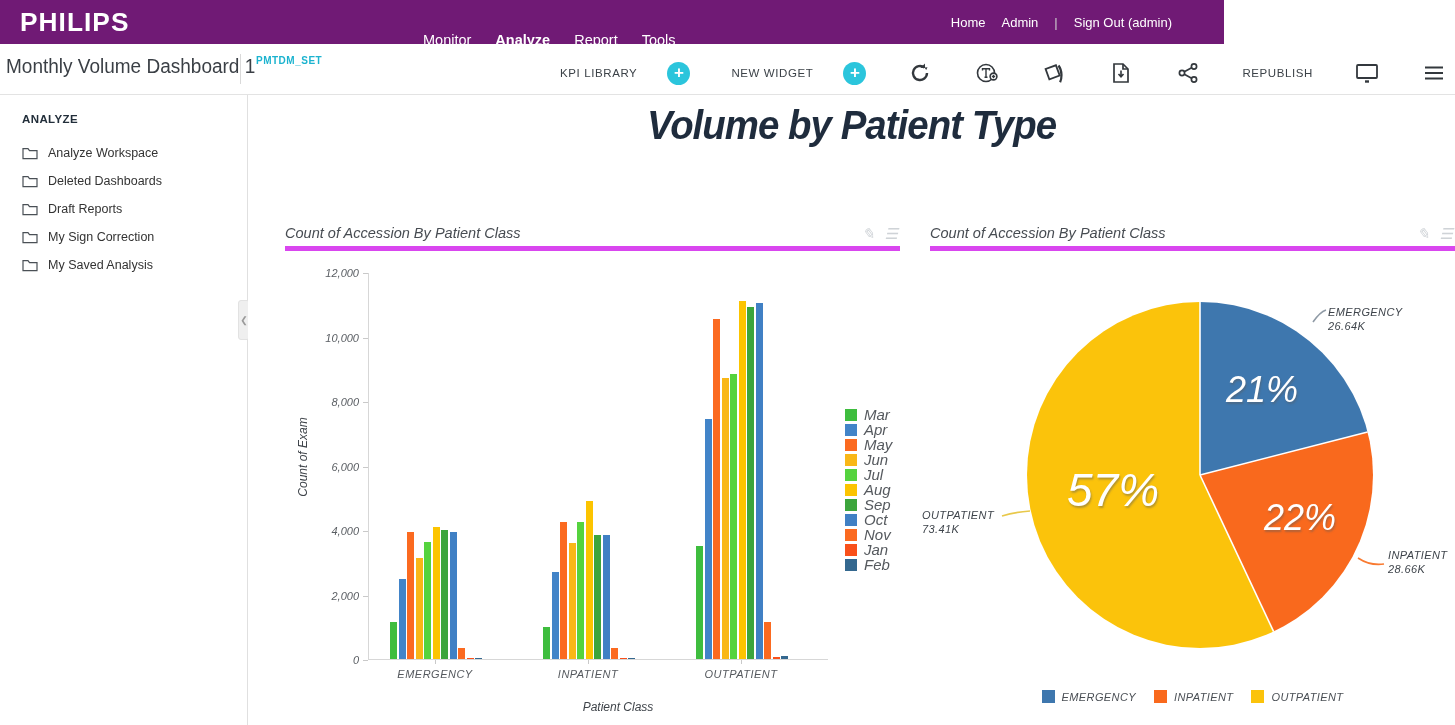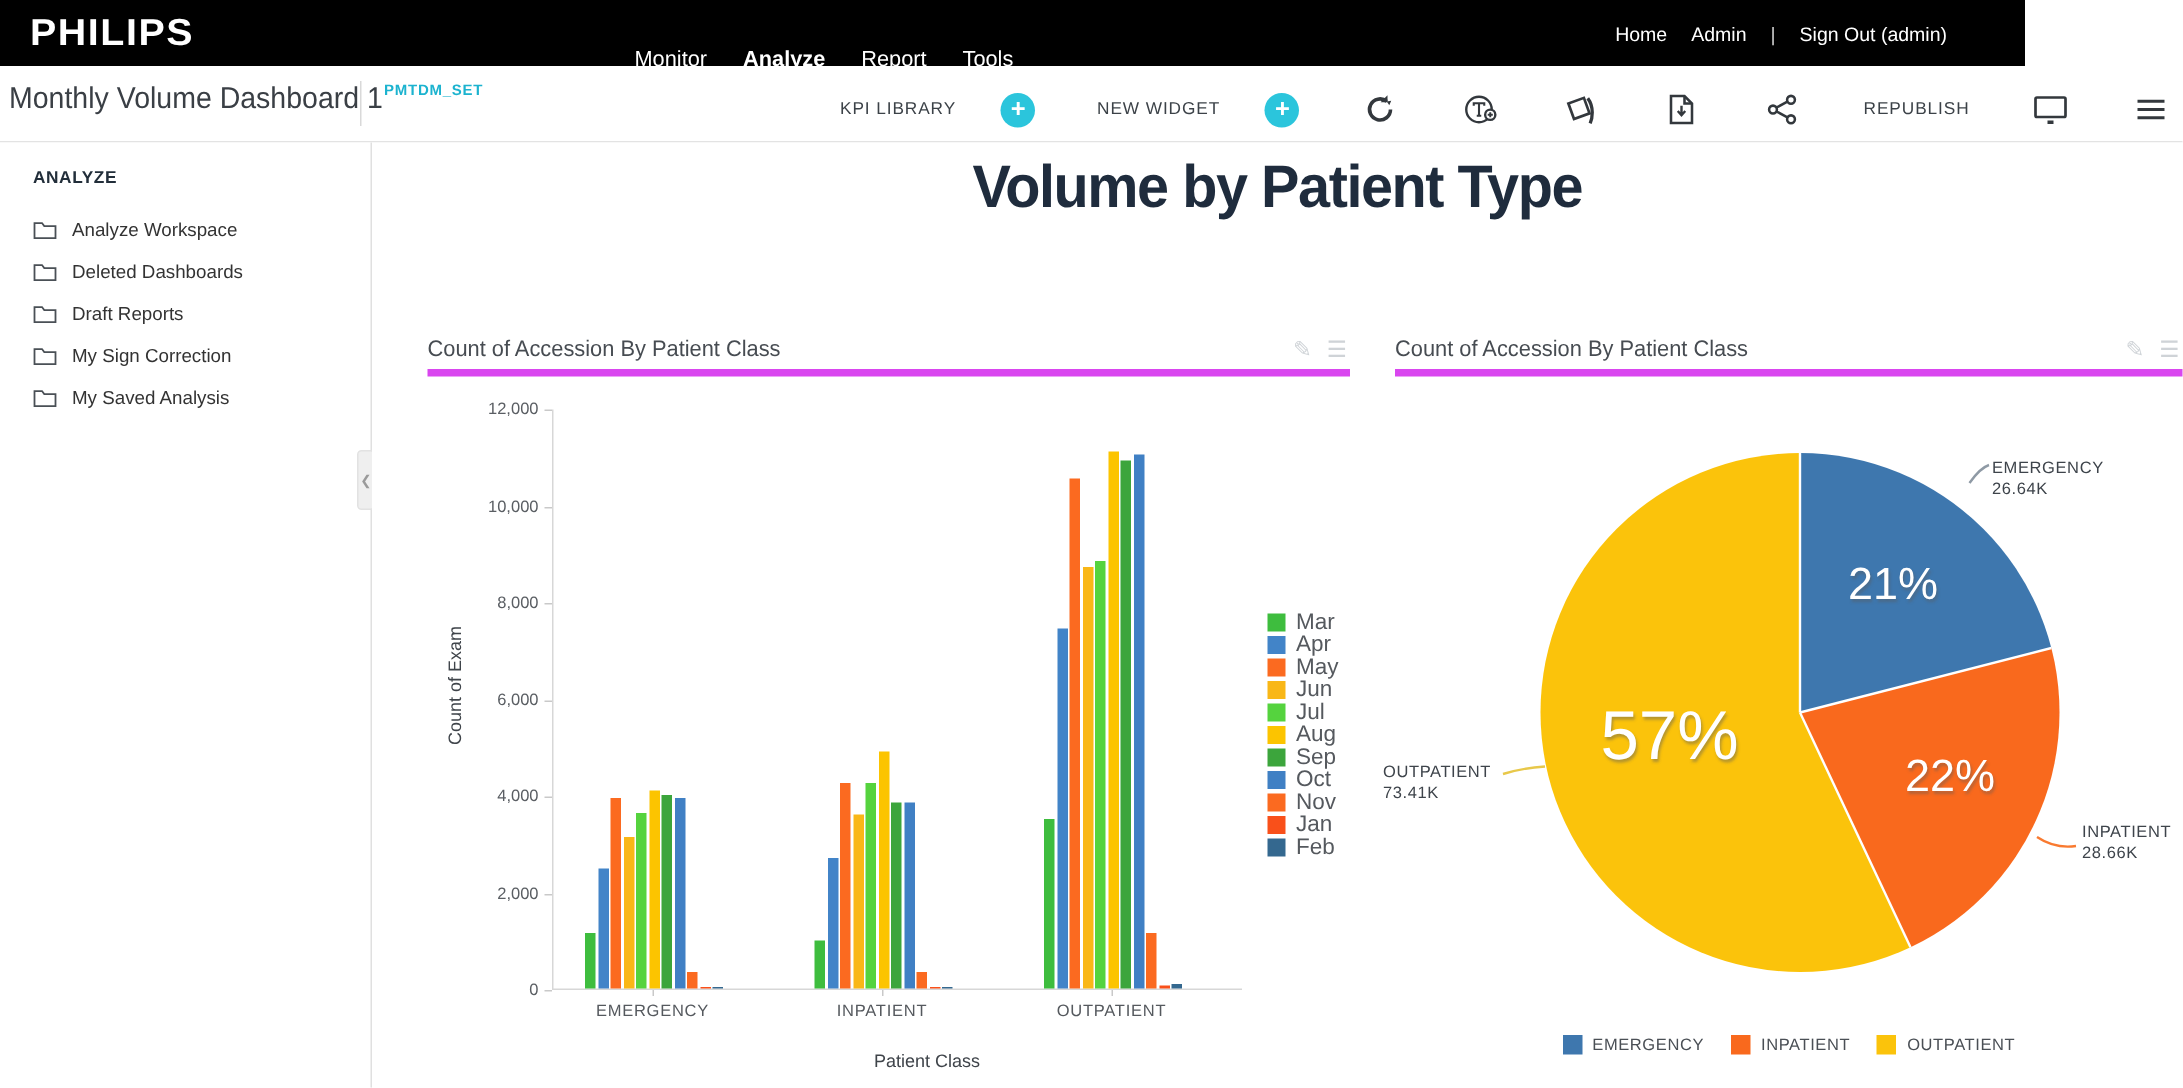--- a/index.html
+++ b/index.html
@@ -1,20 +1,20 @@
 <!DOCTYPE html>
 <html><head>
 <meta charset="utf-8">
 <style>
   * { margin:0; padding:0; box-sizing:border-box; }
   html,body { width:1455px; height:725px; overflow:hidden; background:#fff;
     font-family:"Liberation Sans", sans-serif; }
 
   
-  .topbar { position:absolute; left:0; top:0; width:1350px; height:44px; background:#000000; }
+  .topbar { position:absolute; left:0; top:0; width:1224px; height:44px; background:#701a75; }
   .logo { position:absolute; left:20px; top:8px; color:#fff; font-size:25px; font-weight:800;
     letter-spacing:1px; transform:scaleX(1.05); transform-origin:left; }
   .topnav { position:absolute; left:423px; top:0; height:44px; display:flex; align-items:center; gap:24px;margin-top:18px; }
   .topnav .nav-item { color:#fff; font-size:14.5px; cursor:pointer; }
   .topnav .nav-item.active { font-weight:700; }
   .topright { position:absolute; right:52px; top:0; height:44px; display:flex; align-items:center; gap:16px;
     color:#fff; font-size:13px; }
   .topright .sep { color:#cfcfcf; }
 
   
@@ -39,21 +39,21 @@
     letter-spacing:.4px; color:#222e3a; }
   .side-list { position:absolute; left:22px; top:44px; right:8px; }
   .side-item { display:flex; align-items:center; gap:10px; height:28px; font-size:12.5px;
     color:#333; cursor:pointer; white-space:nowrap; }
   .side-item svg { flex:0 0 auto; }
   .collapse-handle { position:absolute; left:238px; top:300px; width:12px; height:40px;
     background:#efefef; border:1px solid #e2e2e2; border-radius:3px; color:#9a9a9a; font-size:9px;
     display:flex; align-items:center; justify-content:center; cursor:pointer; }
 
   
-  .main { position:absolute; left:248px; top:95px; width:1207px; height:630px; background:#fff; }
+  .main { position:absolute; left:248px; top:95px; width:1207px; height:630px; background:#fff;font-style:italic; }
   .page-title { position:absolute; left:0; width:1207px; top:8px; text-align:center;
     font-size:40px; font-weight:600; color:#1f2c3d; letter-spacing:-1px;
     transform:scaleX(.96); }
 
   .panel { position:absolute; top:127px; }
   .panel-bar { left:37px; width:615px; height:590px; }
   .panel-pie { left:682px; width:525px; height:590px; }
   .panel-head { position:absolute; left:0; top:0; width:100%; height:29px; border-bottom:5px solid #d946ef; }
   .panel-title { position:absolute; left:0; top:2px; font-size:15px; color:#474c52;
     transform:scaleX(.97); transform-origin:left; white-space:nowrap; }
@@ -78,21 +78,21 @@
   .bar-legend .bl-item { display:flex; align-items:center; gap:7px; height:15px;
     font-size:15px; color:#55595e; }
   .bl-swatch { width:12px; height:12px; }
 
   
   .pie { position:absolute; left:97px; top:80px; width:346px; height:346px; border-radius:50%; }
   .pie-divider-svg { position:absolute; left:97px; top:80px; width:346px; height:346px; pointer-events:none; }
   .pie-pct { position:absolute; color:#fff; font-weight:400;
     text-shadow:1px 2px 2px rgba(90,90,90,.45); transform:translate(-50%,-50%); }
   .pie-pct.big { font-size:46px; }
-  .pie-pct.med { font-size:30px; }
+  .pie-pct.med { font-size:36px; }
   .callout-text { position:absolute; font-size:11px; letter-spacing:.4px; color:#3e444b; line-height:14px; }
   .callout-svg { position:absolute; left:0; top:0; width:525px; height:520px; pointer-events:none; overflow:visible; }
   .pie-legend { position:absolute; left:0; top:468px; width:525px; display:flex; justify-content:center;
     gap:18px; }
   .pie-legend .pl-item { display:flex; align-items:center; gap:7px; font-size:11px;
     letter-spacing:.4px; color:#4a4f55; }
   .pl-swatch { width:13px; height:13px; }
 </style>
 </head>
 <body>

